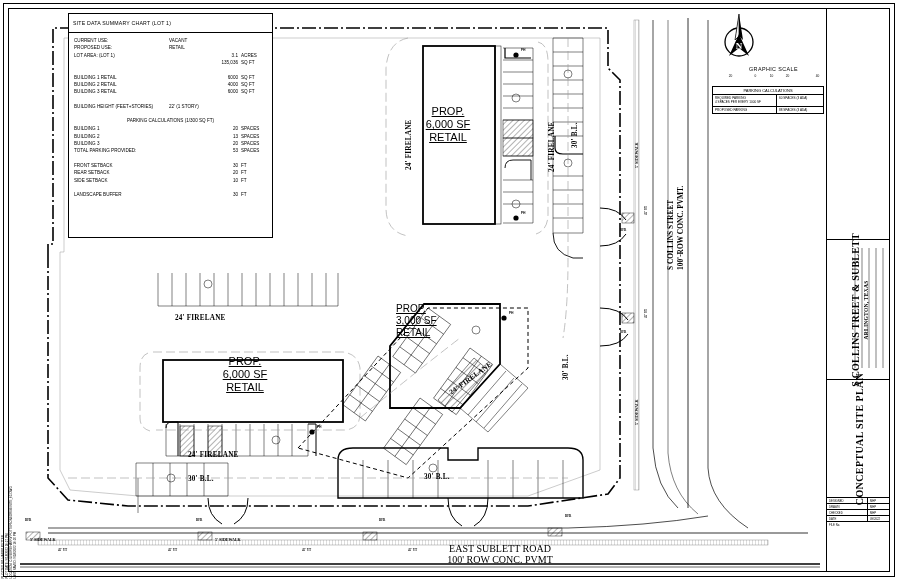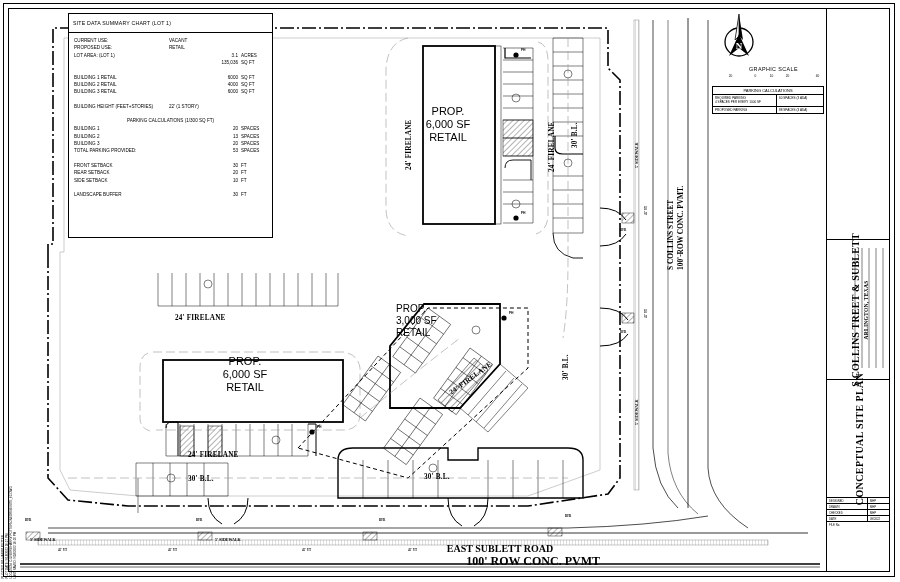--- a/index.html
+++ b/index.html
@@ -67,25 +67,25 @@
       white-space:nowrap;font-size:3px;line-height:3.6px;}
 
   
   #siteplan{left:8px;top:8px;width:818px;height:564px;}
 
   
   .lbl{position:absolute;font-family:"Liberation Serif",serif;font-weight:bold;white-space:nowrap;}
   .fl{font-size:7.2px;letter-spacing:.2px;}
   .bl{font-size:7.2px;letter-spacing:.2px;}
   .bldg{position:absolute;text-align:center;font-family:"Liberation Sans",sans-serif;
-        font-size:11px;line-height:13px;}
+        font-size:11px;line-height:13px;text-decoration:underline;}
   .bldg2{font-size:10px;line-height:12px;}
   .rot90{transform:rotate(-90deg);transform-origin:left top;}
   .rot-ang{transform:rotate(-36deg);transform-origin:left top;}
-  .road{position:absolute;font-family:"Liberation Serif",serif;font-weight:bold;text-align:center;}
+  .road{position:absolute;font-family:"Liberation Serif",serif;font-weight:normal;text-align:center;}
   .sw{position:absolute;font-family:"Liberation Serif",serif;font-weight:bold;font-size:4px;}
   .tiny{position:absolute;font-family:"Liberation Serif",serif;font-weight:bold;font-size:3.2px;}
   .fh{position:absolute;font-family:"Liberation Sans",sans-serif;font-size:3.4px;font-weight:bold;}
 </style>
 </head>
 <body>
 
 <div class="sheet">
 
   <div class="abs" id="outer-border"></div>
@@ -377,21 +377,21 @@
   <div class="tiny rot90" style="left:644px;top:215px;">45' YT</div>
   <div class="tiny rot90" style="left:644px;top:318px;">45' YT</div>
 
   <div class="fh" style="left:521px;top:48px;">FH</div>
   <div class="fh" style="left:521px;top:211px;">FH</div>
   <div class="fh" style="left:317px;top:425px;">FH</div>
   <div class="fh" style="left:509px;top:311px;">FH</div>
 
   <div class="road" style="left:400px;top:543px;width:200px;">
     <div style="font-size:10px;">EAST SUBLETT ROAD</div>
-    <div style="font-size:12px;text-align:right;">100' ROW CONC. PVMT</div>
+    <div style="font-size:10px;">100' ROW CONC. PVMT</div>
   </div>
 
   <div class="abs" style="left:666px;top:270px;">
     <div class="rot90" style="position:absolute;font-family:'Liberation Serif',serif;font-weight:bold;
          font-size:7.4px;white-space:nowrap;">S COLLINS STREET</div>
     <div class="rot90" style="position:absolute;left:10px;font-family:'Liberation Serif',serif;font-weight:bold;
          font-size:7.4px;white-space:nowrap;">100'-ROW CONC. PVMT.</div>
   </div>
 
   <div id="data-chart" class="abs">

